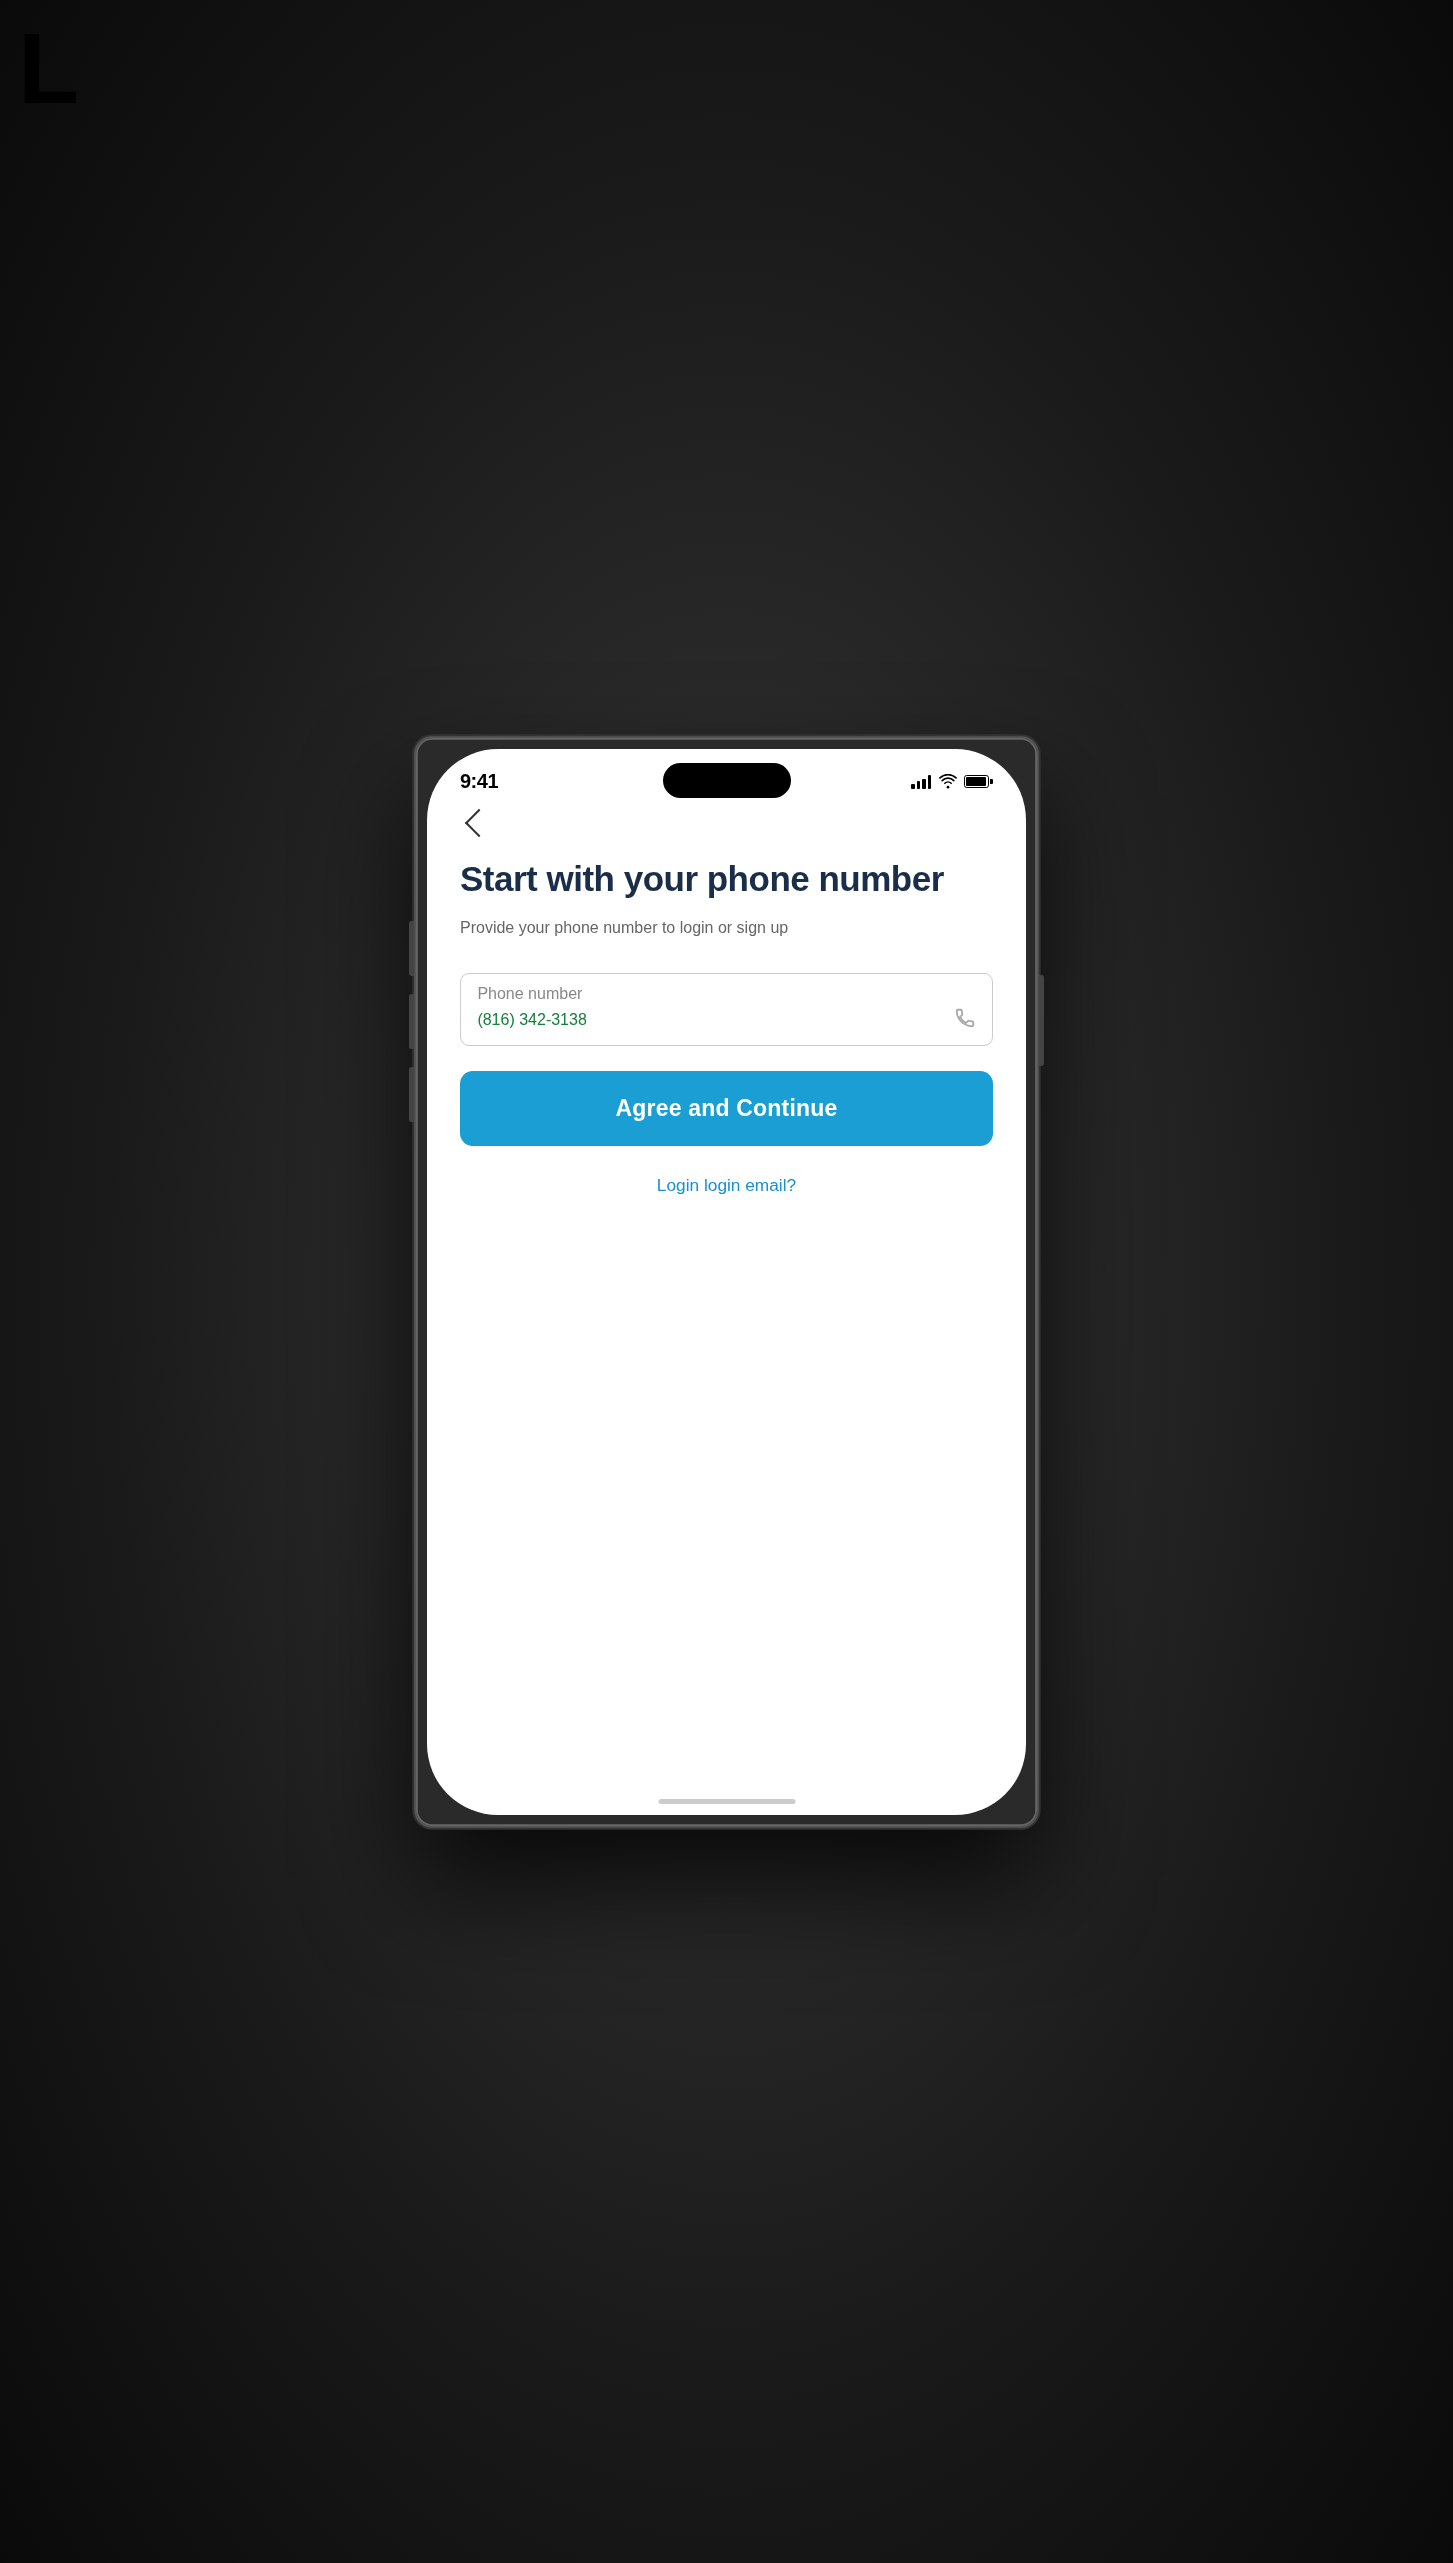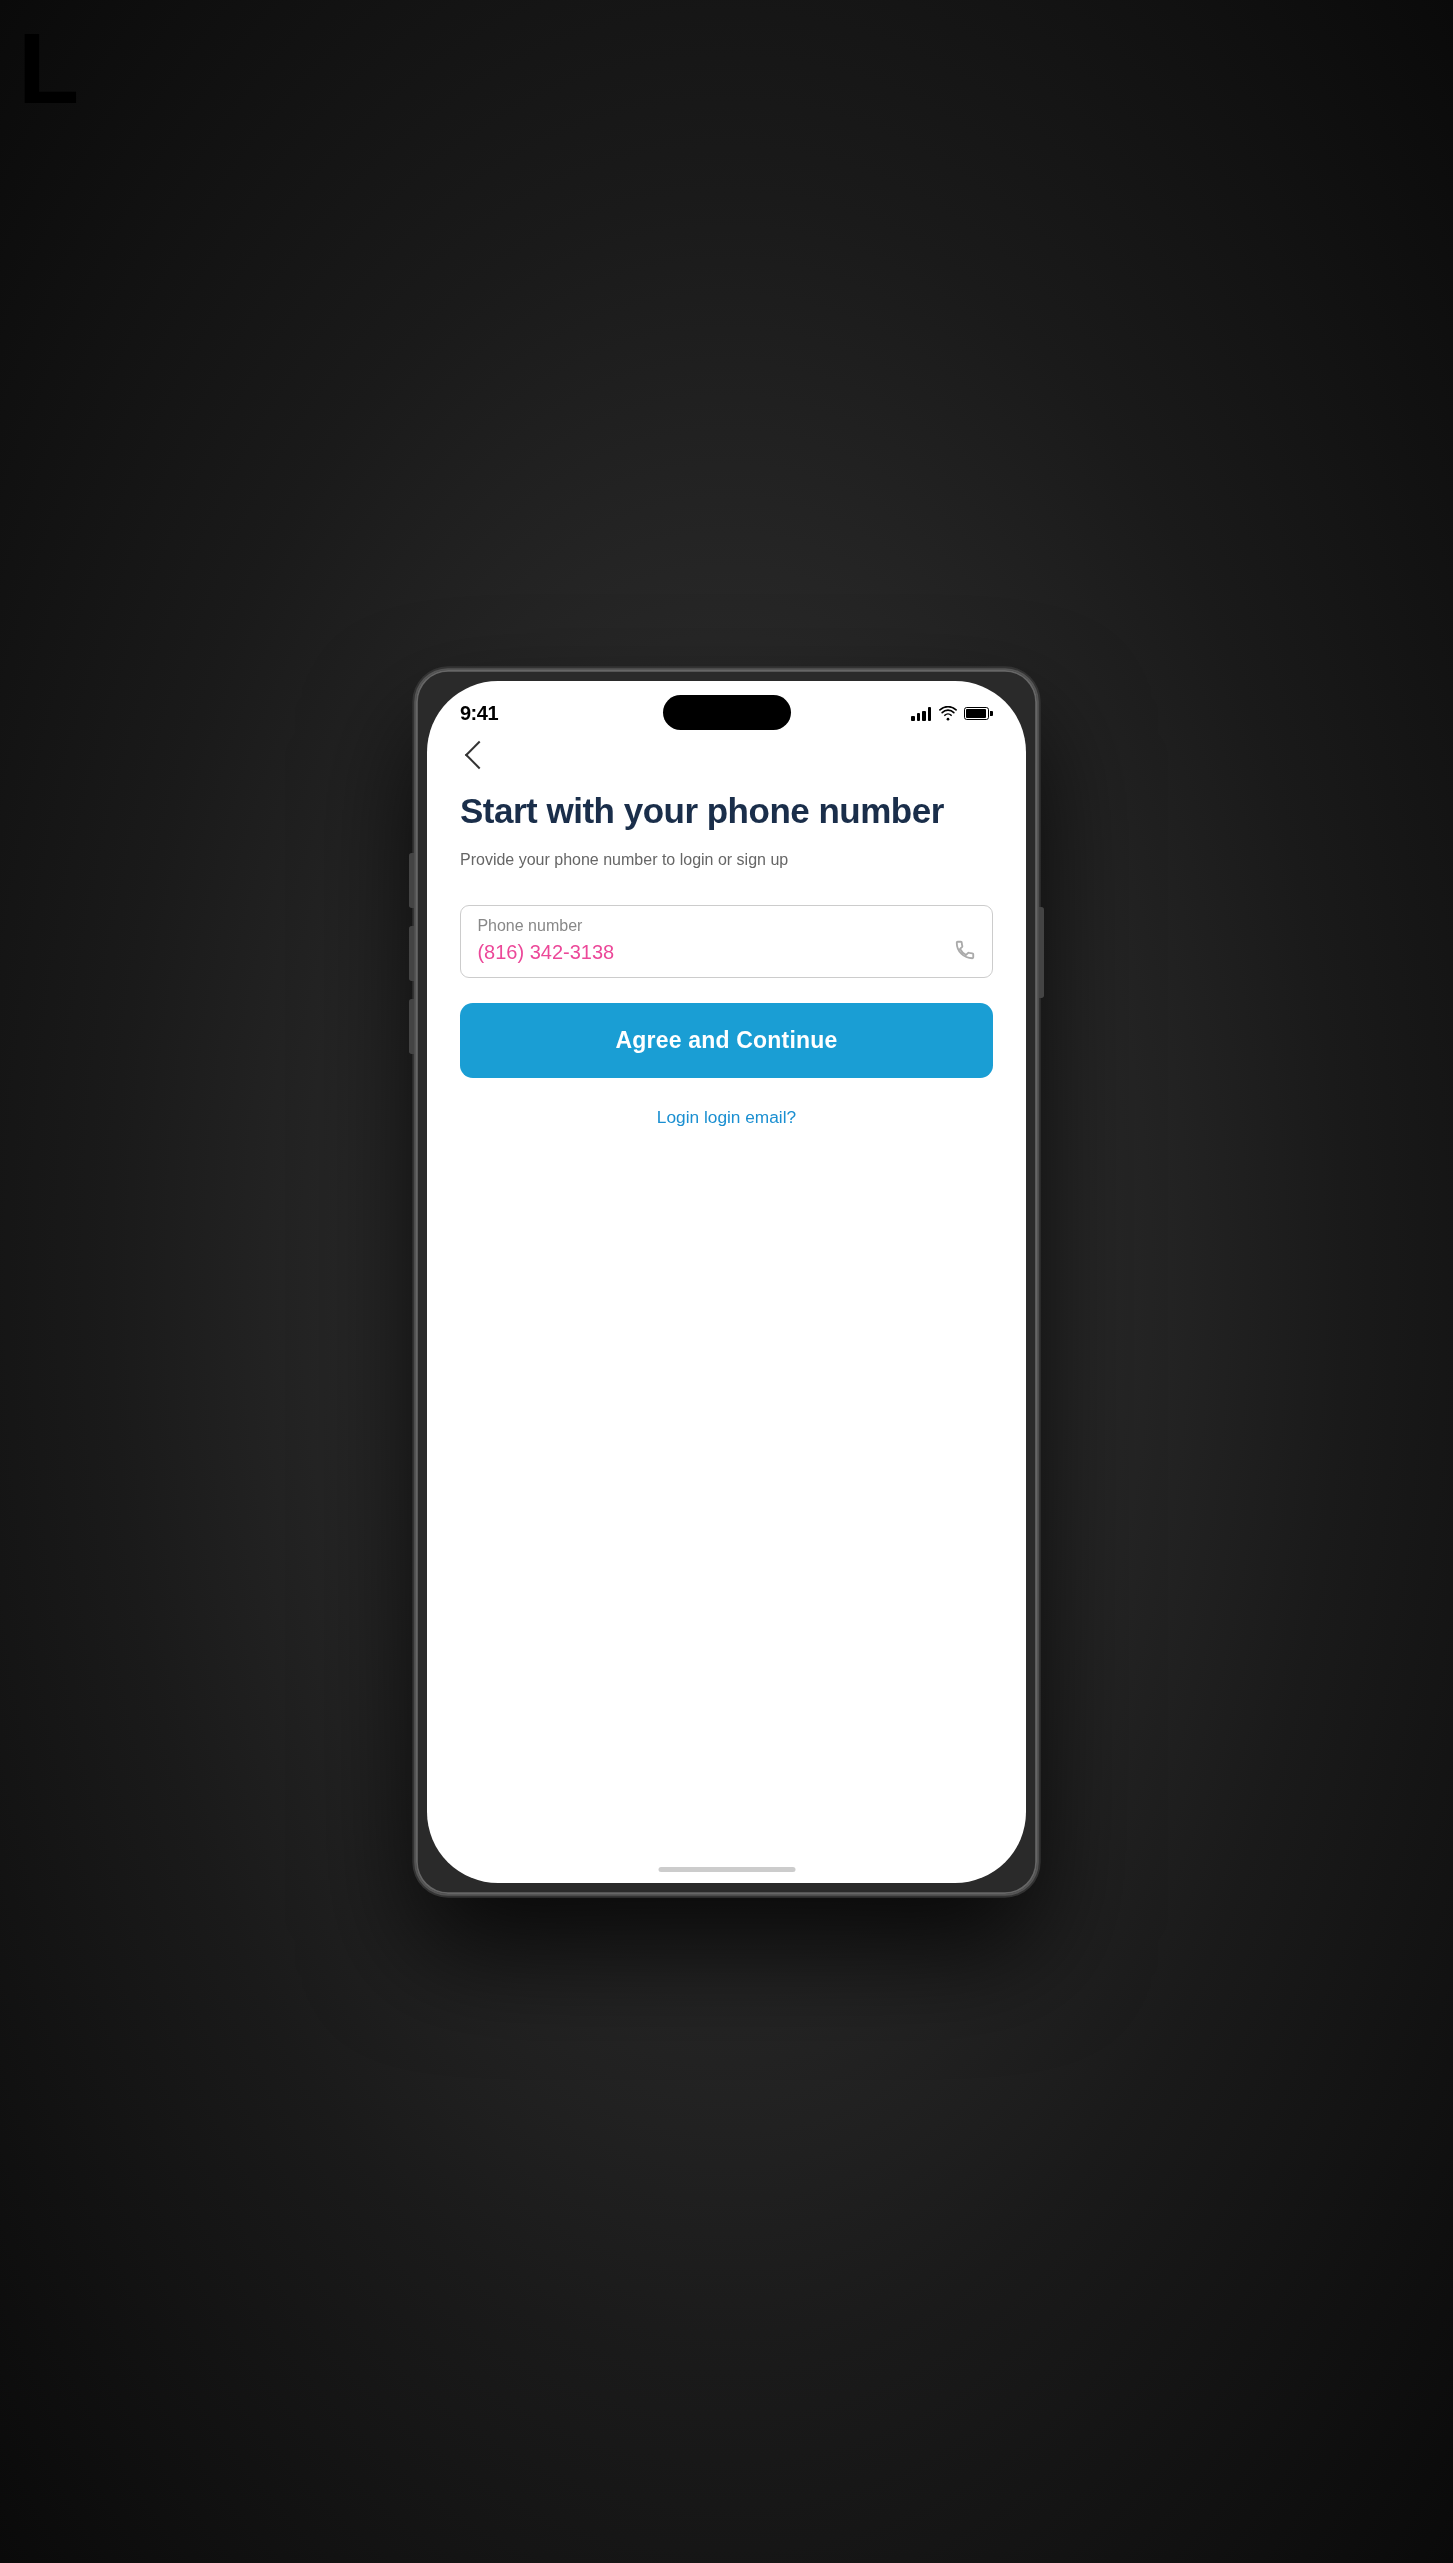--- a/index.html
+++ b/index.html
@@ -33,23 +33,23 @@
       font-weight: 900;
       color: #000;
       z-index: 10;
       line-height: 1;
     }
 
     
     .phone-frame {
       position: relative;
       width: 621px;
-      height: 1224px;
+      height: 1088px;
       background: #2a2a2a;
-      border-radius: 32px;
+      border-radius: 16px;
       box-shadow:
         0 0 0 1.8px #555,
         0 0 0 3.7px #333,
         0 55px 110px rgba(0,0,0,0.8),
         inset 0 0 0 1.8px #666;
       z-index: 5;
     }
 
     
     .phone-frame::before {
@@ -227,22 +227,22 @@
       margin-bottom: 3.7px;
     }
 
     .input-row {
       display: flex;
       align-items: center;
       justify-content: space-between;
     }
 
     .input-value {
-      font-size: 20px;
-      color: #ec4899;
+      font-size: 16px;
+      color: #15803d;
       font-weight: 400;
     }
 
     .phone-icon {
       color: #aaa;
       font-size: 20px;
     }
 
     
     .terms-text {

